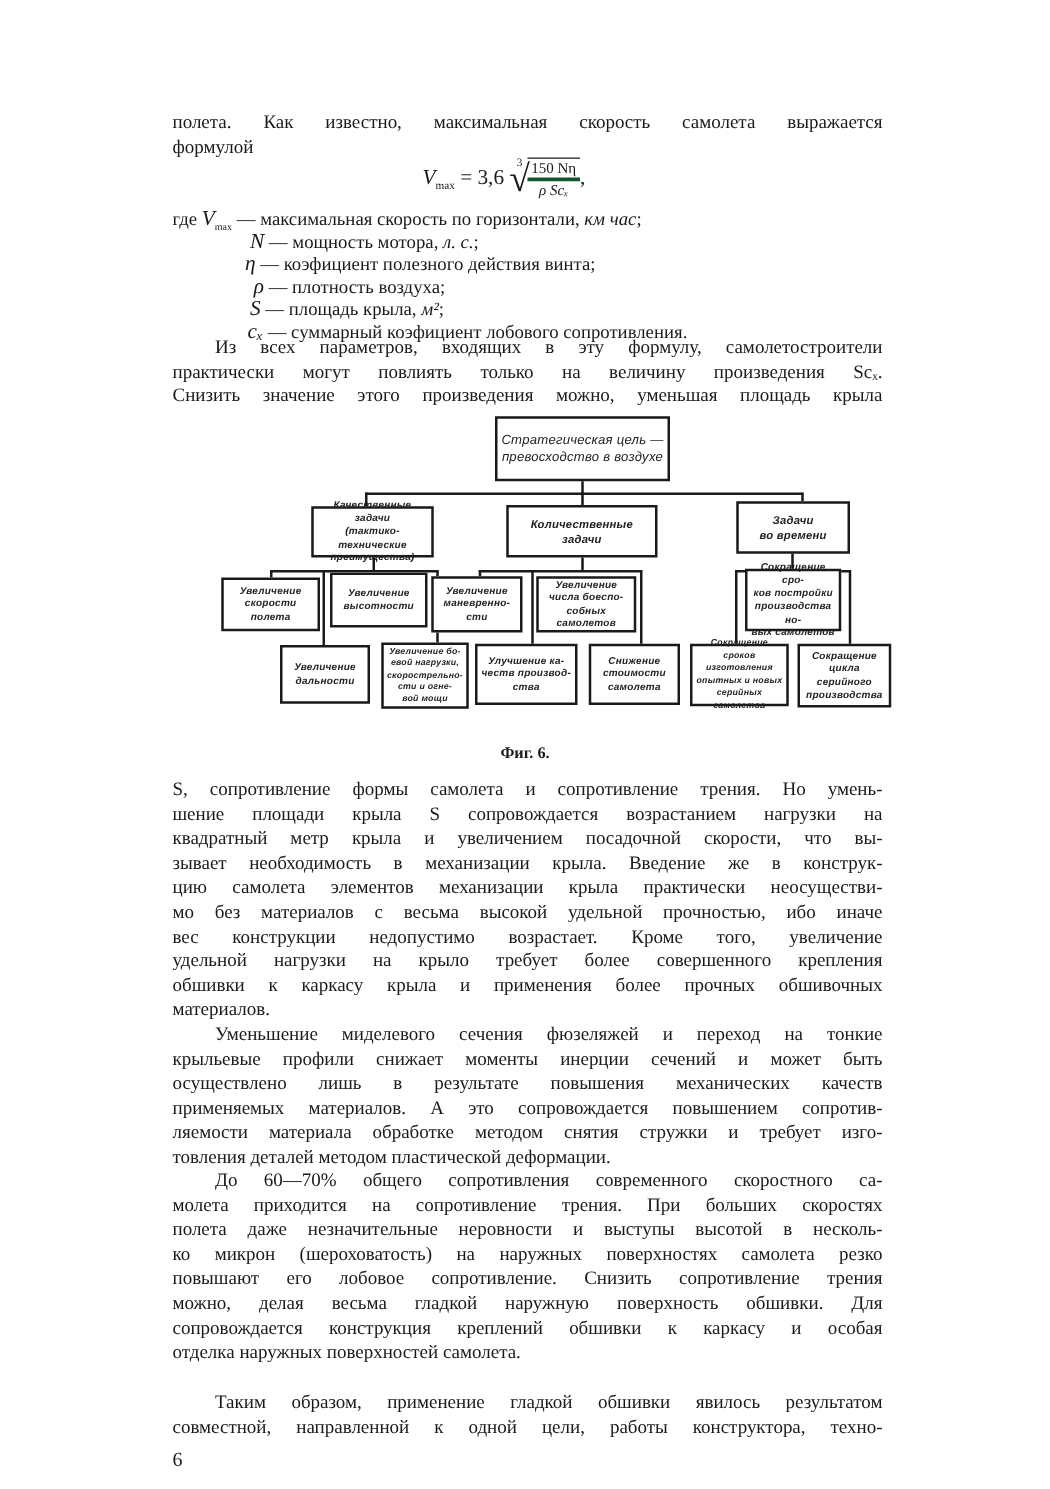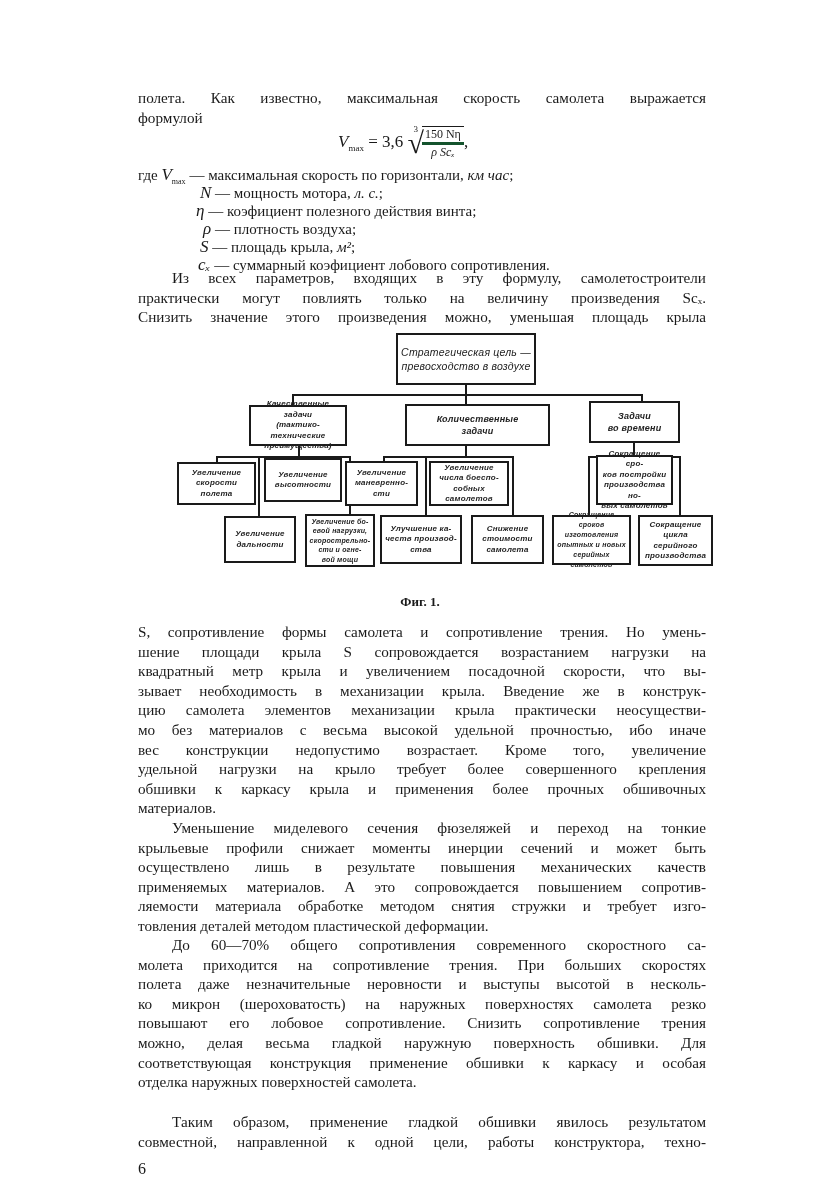--- a/index.html
+++ b/index.html
@@ -98,21 +98,21 @@
     <div class="vl" style="left:437px; top:394px; height:12px;"></div>
     <div class="vl" style="left:613px; top:394px; height:12px;"></div>
 
     <div class="box" style="left:221px; top:405px; width:98px; height:41px;">
       <div>
           <span>Качественные задачи</span>
           <span>(тактико-технические</span>
           <span>преимущества)</span>
         </div>
     </div>
-    <div class="box mid" style="left:377px; top:404px; width:145px; height:42px;">
+    <div class="box mid" style="left:377px; top:404px; width:121px; height:42px;">
       <div>
           <span>Количественные</span>
           <span>задачи</span>
         </div>
     </div>
     <div class="box mid" style="left:561px; top:401px; width:91px; height:42px;">
       <div>
           <span>Задачи</span>
           <span>во времени</span>
         </div>
@@ -212,21 +212,21 @@
     <div class="box" style="left:610px; top:515px; width:75px; height:51px;">
       <div>
           <span>Сокращение</span>
           <span>цикла</span>
           <span>серийного</span>
           <span>производства</span>
         </div>
     </div>
   </div>
 
-  <div class="caption">Фиг. 1.</div>
+  <div class="caption">Фиг. 6.</div>
 
   <div class="txt" style="top:622px;">
     <span class="line">S, сопротивление формы самолета и сопротивление трения. Но умень-</span>
     <span class="line">шение площади крыла S сопровождается возрастанием нагрузки на</span>
     <span class="line">квадратный метр крыла и увеличением посадочной скорости, что вы-</span>
     <span class="line">зывает необходимость в механизации крыла. Введение же в конструк-</span>
     <span class="line">цию самолета элементов механизации крыла практически неосуществи-</span>
     <span class="line">мо без материалов с весьма высокой удельной прочностью, ибо иначе</span>
     <span class="line">вес конструкции недопустимо возрастает. Кроме того, увеличение</span>
     <span class="line">удельной нагрузки на крыло требует более совершенного крепления</span>
@@ -243,21 +243,21 @@
     <span class="line last">товления деталей методом пластической деформации.</span>
   </div>
 
   <div class="txt" style="top:935px;">
     <span class="line indent">До 60—70% общего сопротивления современного скоростного са-</span>
     <span class="line">молета приходится на сопротивление трения. При больших скоростях</span>
     <span class="line">полета даже незначительные неровности и выступы высотой в несколь-</span>
     <span class="line">ко микрон (шероховатость) на наружных поверхностях самолета резко</span>
     <span class="line">повышают его лобовое сопротивление. Снизить сопротивление трения</span>
     <span class="line">можно, делая весьма гладкой наружную поверхность обшивки. Для</span>
-    <span class="line">соответствующая конструкция применение обшивки к каркасу и особая</span>
+    <span class="line">сопровождается конструкция креплений обшивки к каркасу и особая</span>
     <span class="line last">отделка наружных поверхностей самолета.</span>
   </div>
 
   <div class="txt" style="top:1112px;">
     <span class="line indent">Таким образом, применение гладкой обшивки явилось результатом</span>
     <span class="line">совместной, направленной к одной цели, работы конструктора, техно-</span>
   </div>
 
   <div class="pagenum" style="top:1160px;">6</div>
 </div>

